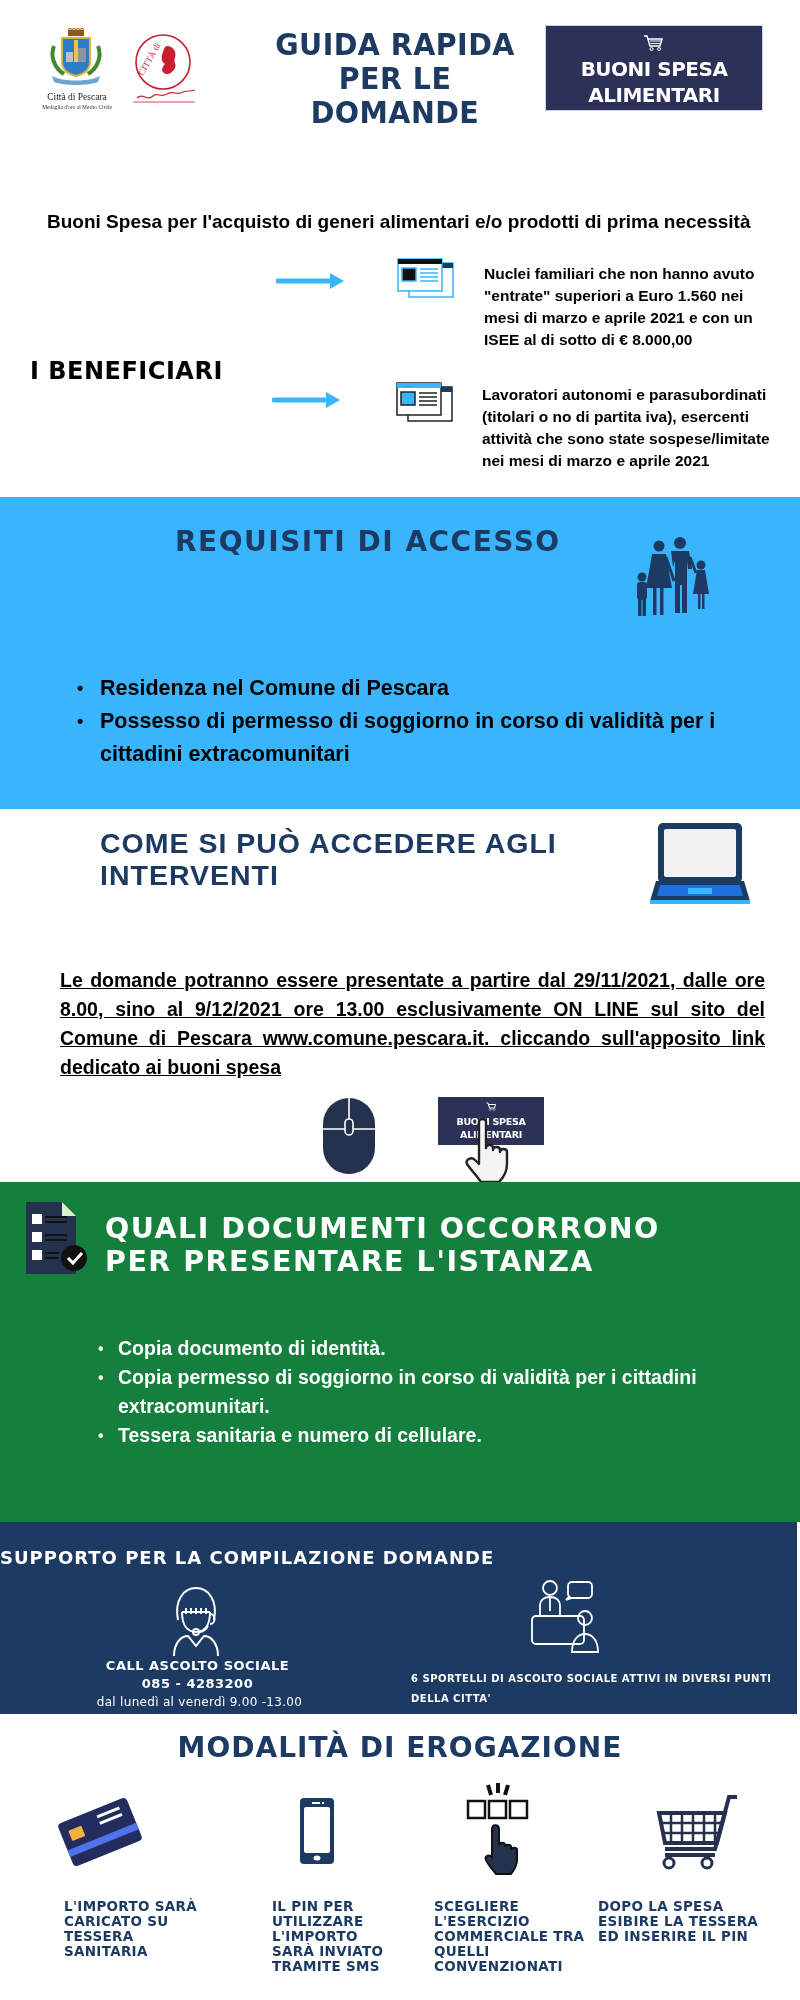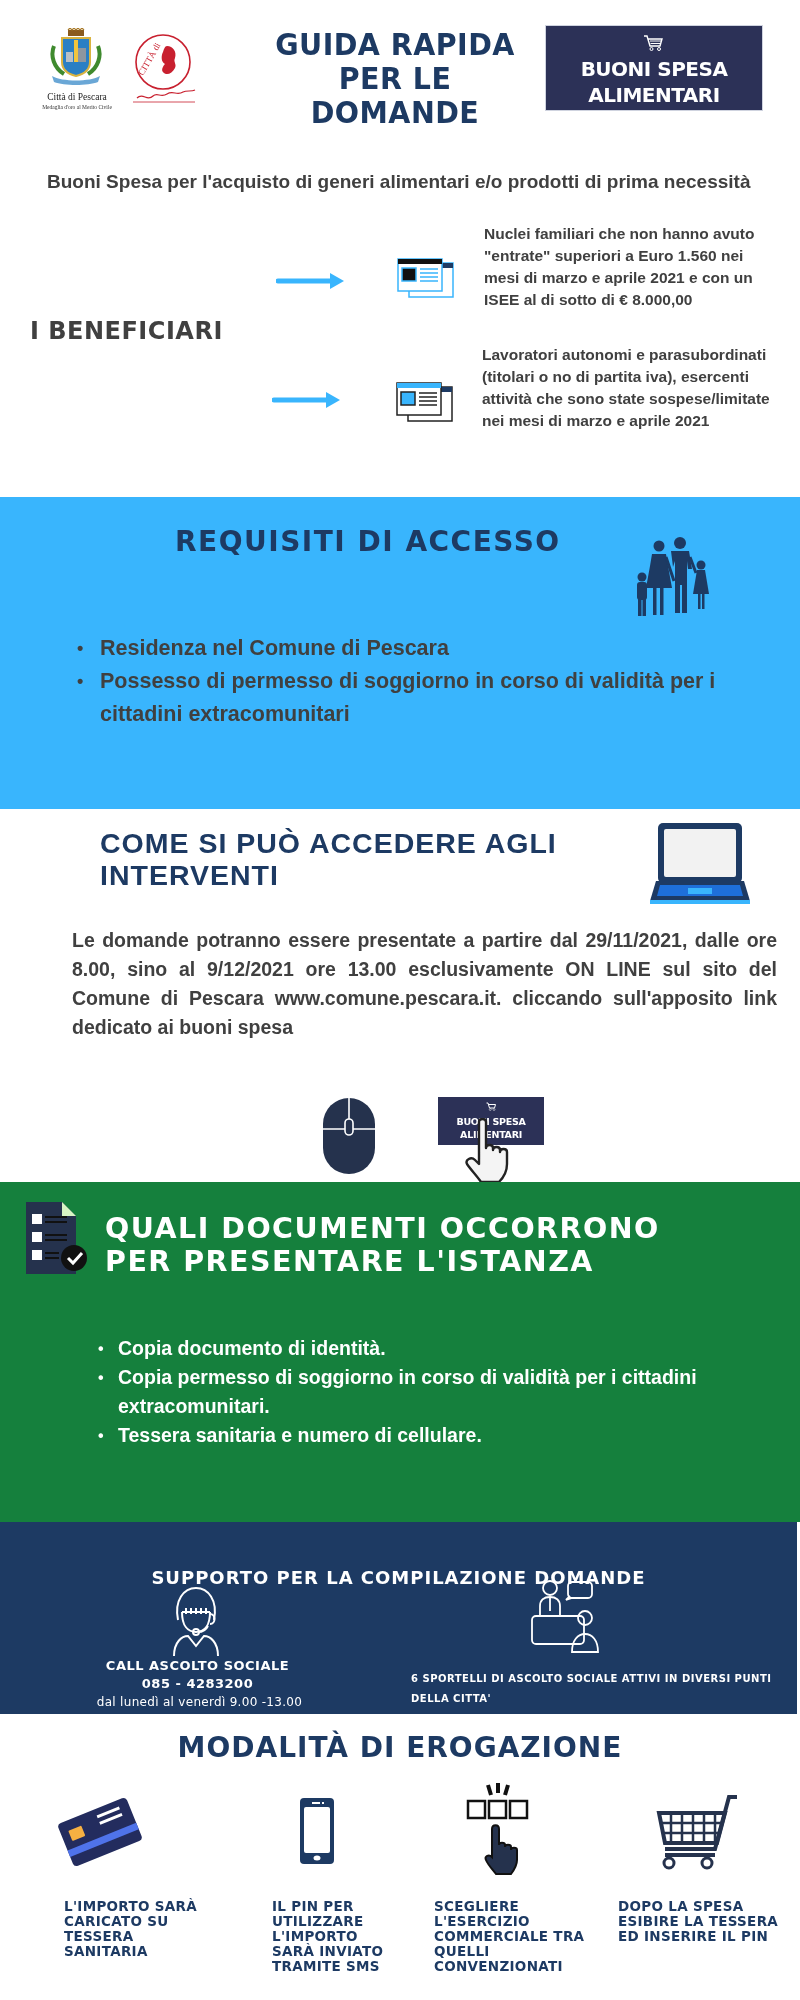--- a/index.html
+++ b/index.html
@@ -1,19 +1,19 @@
 <!DOCTYPE html>
 <html><head>
   <meta charset="utf-8">
   <style>
     * { box-sizing: border-box; margin: 0; padding: 0; }
     html, body { width: 800px; height: 2000px; background: #ffffff; overflow: hidden; }
     body { position: relative; font-family: "Liberation Sans", sans-serif; color: #1d3a63; }
     .abs { position: absolute; }
-    .navy { color: #404040; }
+    .navy { color: #000000; margin-top: 40px; }
 
     
     #logos { left: 38px; top: 28px; width: 170px; height: 82px; }
     #title { left: 250px; top: 28px; width: 290px; text-align: center; font-size: 30px; line-height: 34px; letter-spacing: 0.5px; font-family: "DejaVu Sans", sans-serif; font-weight: bold; color: #1d3a63; transform: scaleX(0.95); }
     #hdr-btn { left: 545px; top: 25px; width: 218px; height: 86px; background: #2c3157; color: #fff; text-align: center; border: 1px solid #cfd3df; }
     #hdr-btn .lbl { font-family: "DejaVu Sans", sans-serif; font-weight: bold; font-size: 20px; line-height: 26px; letter-spacing: -0.5px; }
 
     #intro { left: 47px; top: 167px; width: 720px; font-size: 19px; line-height: 30px; font-weight: bold; }
     #benef-title { left: 30px; top: 317px; font-size: 24px; font-weight: bold; letter-spacing: 0.5px; font-family: "DejaVu Sans", sans-serif; }
     .arrow { width: 72px; height: 20px; }
@@ -21,32 +21,32 @@
 
     
     #req { left: 0; top: 497px; width: 800px; height: 312px; background: #39b5fd; }
     #req-title { left: 175px; top: 28px; font-family: "DejaVu Sans", sans-serif; font-weight: bold; font-size: 28px; letter-spacing: 1.5px; color: #1d3a63; }
     #req-list { left: 75px; top: 135px; width: 660px; font-size: 21.5px; line-height: 33px; font-weight: bold; list-style: none; }
     #req-list li { position: relative; padding-left: 25px; }
     #req-list li::before { content: "•"; position: absolute; left: 2px; top: 0; font-size: 18px; }
 
     
     #come-title { left: 100px; top: 827px; width: 560px; font-family: Liberation Sans, sans-serif; font-weight: bold; font-size: 28.5px; line-height: 32px; letter-spacing: 1px; color: #1d3a63; }
-    #come-text { left: 72px; top: 926px; width: 705px; font-size: 19.5px; line-height: 29px; font-weight: bold; text-align: justify; }
+    #come-text { left: 60px; top: 926px; width: 705px; font-size: 19.5px; line-height: 29px; font-weight: bold; text-align: justify; text-decoration: underline; }
 
     
     #docs { left: 0; top: 1182px; width: 800px; height: 340px; background: #15803d; }
     #docs-title { left: 105px; top: 30px; font-family: "DejaVu Sans", sans-serif; font-weight: bold; font-size: 28.5px; line-height: 33px; letter-spacing: 1.5px; color: #ffffff; }
     #docs-list { left: 98px; top: 152px; width: 660px; color: #fff; font-size: 19.5px; line-height: 29px; font-weight: bold; list-style: none; }
     #docs-list li { position: relative; padding-left: 20px; }
     #docs-list li::before { content: "•"; position: absolute; left: 0; top: 0; font-size: 16px; }
 
     
     #supp { left: 0; top: 1522px; width: 797px; height: 192px; background: #1d3a63; color: #fff; }
-    #supp-title { left: 0; top: 25px; width: 797px; text-align: center; font-family: "DejaVu Sans", sans-serif; font-weight: bold; font-size: 18px; letter-spacing: 1px; margin-top: 20px; }
+    #supp-title { left: 0; top: 25px; width: 797px; text-align: left; font-family: "DejaVu Sans", sans-serif; font-weight: bold; font-size: 18px; letter-spacing: 1px; }
     #cc-label { left: 70px; top: 135px; width: 255px; text-align: center; font-family: "DejaVu Sans", sans-serif; font-weight: bold; font-size: 13px; line-height: 18px; letter-spacing: 0.5px; }
     #cc-hours { left: 52px; top: 173px; width: 295px; text-align: center; font-size: 12px; letter-spacing: 0.3px; font-family: "DejaVu Sans", sans-serif; font-weight: normal; }
     #sport { left: 411px; top: 147px; width: 380px; font-family: "DejaVu Sans", sans-serif; font-weight: bold; font-size: 10px; line-height: 20px; letter-spacing: 0.5px; }
 
     
     #mod-title { left: 0; top: 1731px; width: 800px; text-align: center; font-family: "DejaVu Sans", sans-serif; font-weight: bold; font-size: 28px; letter-spacing: 1px; color: #1d3a63; }
     .mod-label { font-family: "DejaVu Sans", sans-serif; font-weight: bold; font-size: 13.5px; line-height: 15px; letter-spacing: 0.3px; color: #1d3a63; }
   </style>
 </head>
 <body>
@@ -271,13 +271,13 @@
     <path d="M16 20 v30 M27 20 v30 M38 20 v30 M49 20 v30 M60 20 v28 M6 30 h62 M8 40 h58" stroke-width="2.5"></path>
     <path d="M10 62 h50" stroke-width="4"></path>
   </g>
   <circle cx="14" cy="70" r="5" fill="#fff" stroke="#25324d" stroke-width="3"></circle>
   <circle cx="52" cy="70" r="5" fill="#fff" stroke="#25324d" stroke-width="3"></circle>
 </svg>
 
 <div class="abs mod-label" style="left:64px;top:1899px;width:150px">L'IMPORTO SARÀ CARICATO SU TESSERA SANITARIA</div>
 <div class="abs mod-label" style="left:272px;top:1899px;width:125px">IL PIN PER UTILIZZARE L'IMPORTO SARÀ INVIATO TRAMITE SMS</div>
 <div class="abs mod-label" style="left:434px;top:1899px;width:170px">SCEGLIERE L'ESERCIZIO COMMERCIALE TRA QUELLI CONVENZIONATI</div>
-<div class="abs mod-label" style="left:618px;top:1899px;width:170px">DOPO LA SPESA ESIBIRE LA TESSERA ED INSERIRE IL PIN</div>
+<div class="abs mod-label" style="left:598px;top:1899px;width:170px">DOPO LA SPESA ESIBIRE LA TESSERA ED INSERIRE IL PIN</div>
 
 </body></html>

